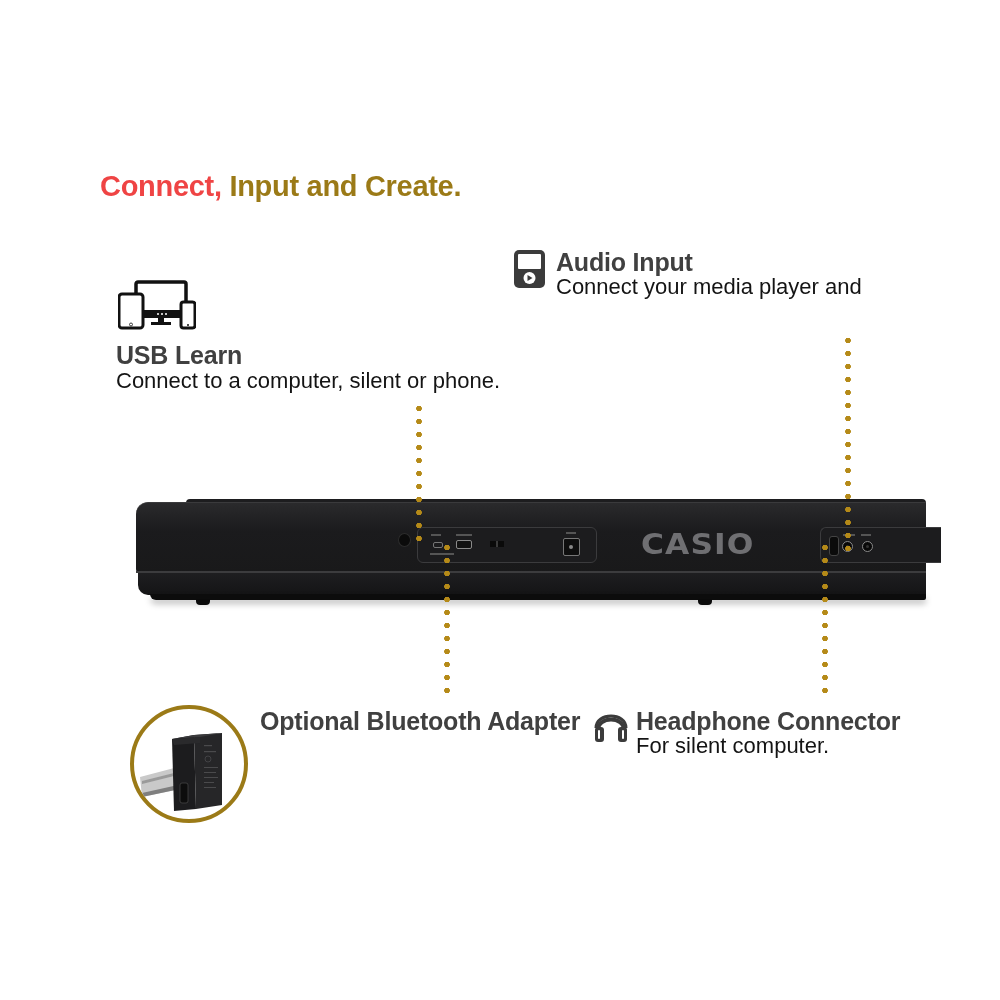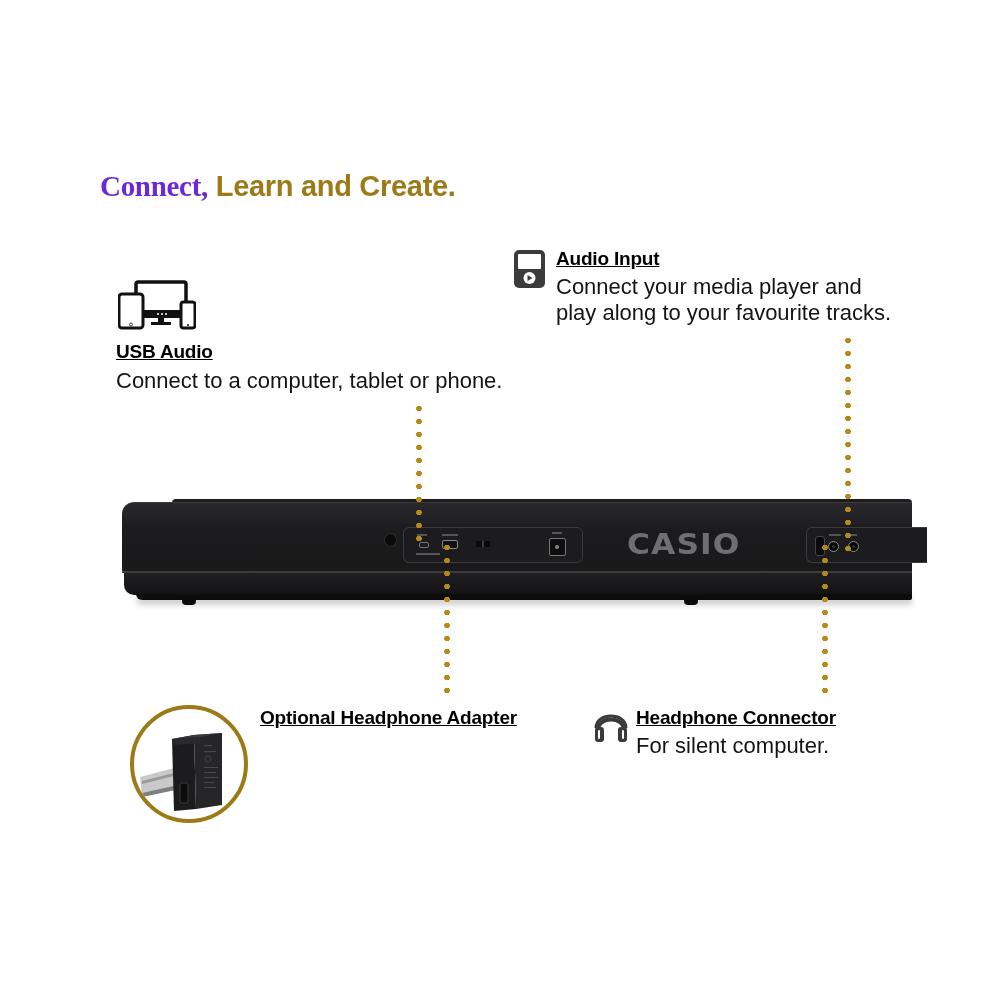--- a/index.html
+++ b/index.html
@@ -8,38 +8,38 @@
     background: #ffffff;
     font-family: "Liberation Sans", "DejaVu Sans", sans-serif;
     color: #111111;
   }
   .abs { position: absolute; }
   .title {
     left: 100px; top: 170px; font-size: 29px; font-weight: 700; letter-spacing: -0.3px;
     white-space: nowrap;
   }
   .title .gold { color: #9b7a17; }
-  .title .black { color: #6d28d9; font-family: Liberation Serif, serif; }
+  .title .black { color: #ef4444; }
   .heading {
-    font-size: 19px; font-weight: 700; color: #000000; white-space: nowrap; letter-spacing: -0.2px; text-decoration: underline;
+    font-size: 25px; font-weight: 700; color: #404040; white-space: nowrap; letter-spacing: -0.2px;
   }
   .desc {
     font-size: 22px; color: #141414; line-height: 26px; white-space: nowrap;
   }
   
   .dots {
     width: 6px;
     background-image: radial-gradient(circle, #b58a18 2.6px, transparent 3px);
     background-size: 6px 13px;
     background-repeat: repeat-y;
     z-index: 5;
   }
   
   .kb {
-    left: 122px; top: 502px; width: 800px; height: 103px; padding-left: 44px;
+    left: 136px; top: 502px; width: 800px; height: 103px; padding-left: 44px;
   }
   .kb-top {
     position: absolute; left: 0; top: 0; width: 790px; height: 70px;
     background: linear-gradient(#2a2a2c, #1b1b1d 40%, #19191a);
     border-radius: 12px 0 0 4px;
     border-top: 1px solid #3a3a3c;
   }
   .kb-top-back {
     position: absolute; left: 50px; top: -3px; width: 740px; height: 6px;
     background: #1d1d1f; border-radius: 4px 4px 0 0;
@@ -88,56 +88,55 @@
   .bt-circle {
     left: 130px; top: 705px; width: 110px; height: 110px; border-radius: 50%;
     border: 4px solid #9b7a17; background: #ffffff; overflow: hidden;
   }
 </style>
 </head>
 <body>
 
 <div class="abs title">
   <span class="black">Connect,</span>
-  <span class="gold">Learn and Create.</span>
+  <span class="gold">Input and Create.</span>
 </div>
 
 <div class="abs" style="left:116px; top:280px;">
   <svg width="78" height="50" viewBox="0 0 78 50" style="position:absolute; left:2px; top:0;">
 
     <rect x="18" y="2" width="50" height="30" rx="2" fill="none" stroke="#111" stroke-width="3.5"></rect>
     <rect x="20" y="30" width="48" height="8" fill="#111"></rect>
     <circle cx="40" cy="34" r="1" fill="#fff"></circle>
       <circle cx="44" cy="34" r="1" fill="#fff"></circle>
       <circle cx="48" cy="34" r="1" fill="#fff"></circle>
     <rect x="40" y="38" width="6" height="5" fill="#111"></rect>
     <rect x="33" y="42" width="20" height="3" fill="#111"></rect>
 
     <rect x="1" y="14" width="24" height="34" rx="3" fill="#fff" stroke="#111" stroke-width="3"></rect>
     <rect x="4" y="19" width="18" height="22" fill="#fff"></rect>
     <circle cx="13" cy="44.5" r="1.5" fill="#fff" stroke="#111" stroke-width="0.8"></circle>
 
     <rect x="63" y="22" width="14" height="26" rx="2.5" fill="#fff" stroke="#111" stroke-width="3"></rect>
     <circle cx="70" cy="45" r="1" fill="#111"></circle>
   </svg>
-  <div class="heading" style="position:absolute; left:0; top:61px;">USB Audio</div>
-  <div class="desc" style="position:absolute; left:0; top:88px;">Connect to a computer, tablet or phone.</div>
+  <div class="heading" style="position:absolute; left:0; top:61px;">USB Learn</div>
+  <div class="desc" style="position:absolute; left:0; top:88px;">Connect to a computer, silent or phone.</div>
 </div>
 
 <div class="abs" style="left:513px; top:249px;">
   <svg width="33" height="40" viewBox="0 0 33 40" style="position:absolute; left:0; top:0;">
     <rect x="1" y="1" width="31" height="38" rx="5" fill="#3b3b3b"></rect>
     <rect x="5" y="5" width="23" height="15" rx="1" fill="#ffffff"></rect>
     <circle cx="16.5" cy="29" r="6" fill="#ffffff"></circle>
     <polygon points="14.5,26 14.5,32 19.5,29" fill="#3b3b3b"></polygon>
   </svg>
   <div class="heading" style="position:absolute; left:43px; top:-1px;">Audio Input</div>
   <div class="desc" style="position:absolute; left:43px; top:25px;">
     <div>Connect your media player and</div>
-    <div>play along to your favourite tracks.</div>
   </div>
 </div>
 
 <div class="abs kb">
   <div class="kb-top-back"></div>
   <div class="kb-top">
     <div class="screw"></div>
     <div class="panel">
       <div class="tiny-label" style="left:13px; top:6px; width:10px;"></div>
       <div class="micro-usb"></div>
@@ -191,21 +190,21 @@
       <circle cx="74" cy="50" r="3" fill="none" stroke="#4a4a4c" stroke-width="0.8"></circle>
       <rect x="70" y="58" width="14" height="1"></rect>
         <rect x="70" y="63" width="12" height="1"></rect>
       <rect x="70" y="68" width="14" height="1"></rect>
         <rect x="70" y="73" width="10" height="1"></rect>
       <rect x="70" y="78" width="12" height="1"></rect>
     </g>
   </svg>
 </div>
 <div class="abs" style="left:260px; top:707px;">
-  <div class="heading" style="position:absolute; left:0; top:0;">Optional Headphone Adapter</div>
+  <div class="heading" style="position:absolute; left:0; top:0;">Optional Bluetooth Adapter</div>
   <div class="desc" style="position:absolute; left:0; top:26px;">
   </div>
 </div>
 
 <div class="abs" style="left:594px; top:707px;">
   <svg width="34" height="36" viewBox="0 0 34 36" style="position:absolute; left:0; top:1px;">
     <path d="M4,22 C4,8 30,8 30,22" fill="none" stroke="#3b3b3b" stroke-width="4" stroke-linecap="round"></path>
     <path d="M2,20 C2,4 32,4 32,20" fill="none" stroke="#3b3b3b" stroke-width="3"></path>
     <rect x="1" y="19" width="9" height="15" rx="3" fill="#3b3b3b"></rect>
     <rect x="24" y="19" width="9" height="15" rx="3" fill="#3b3b3b"></rect>

